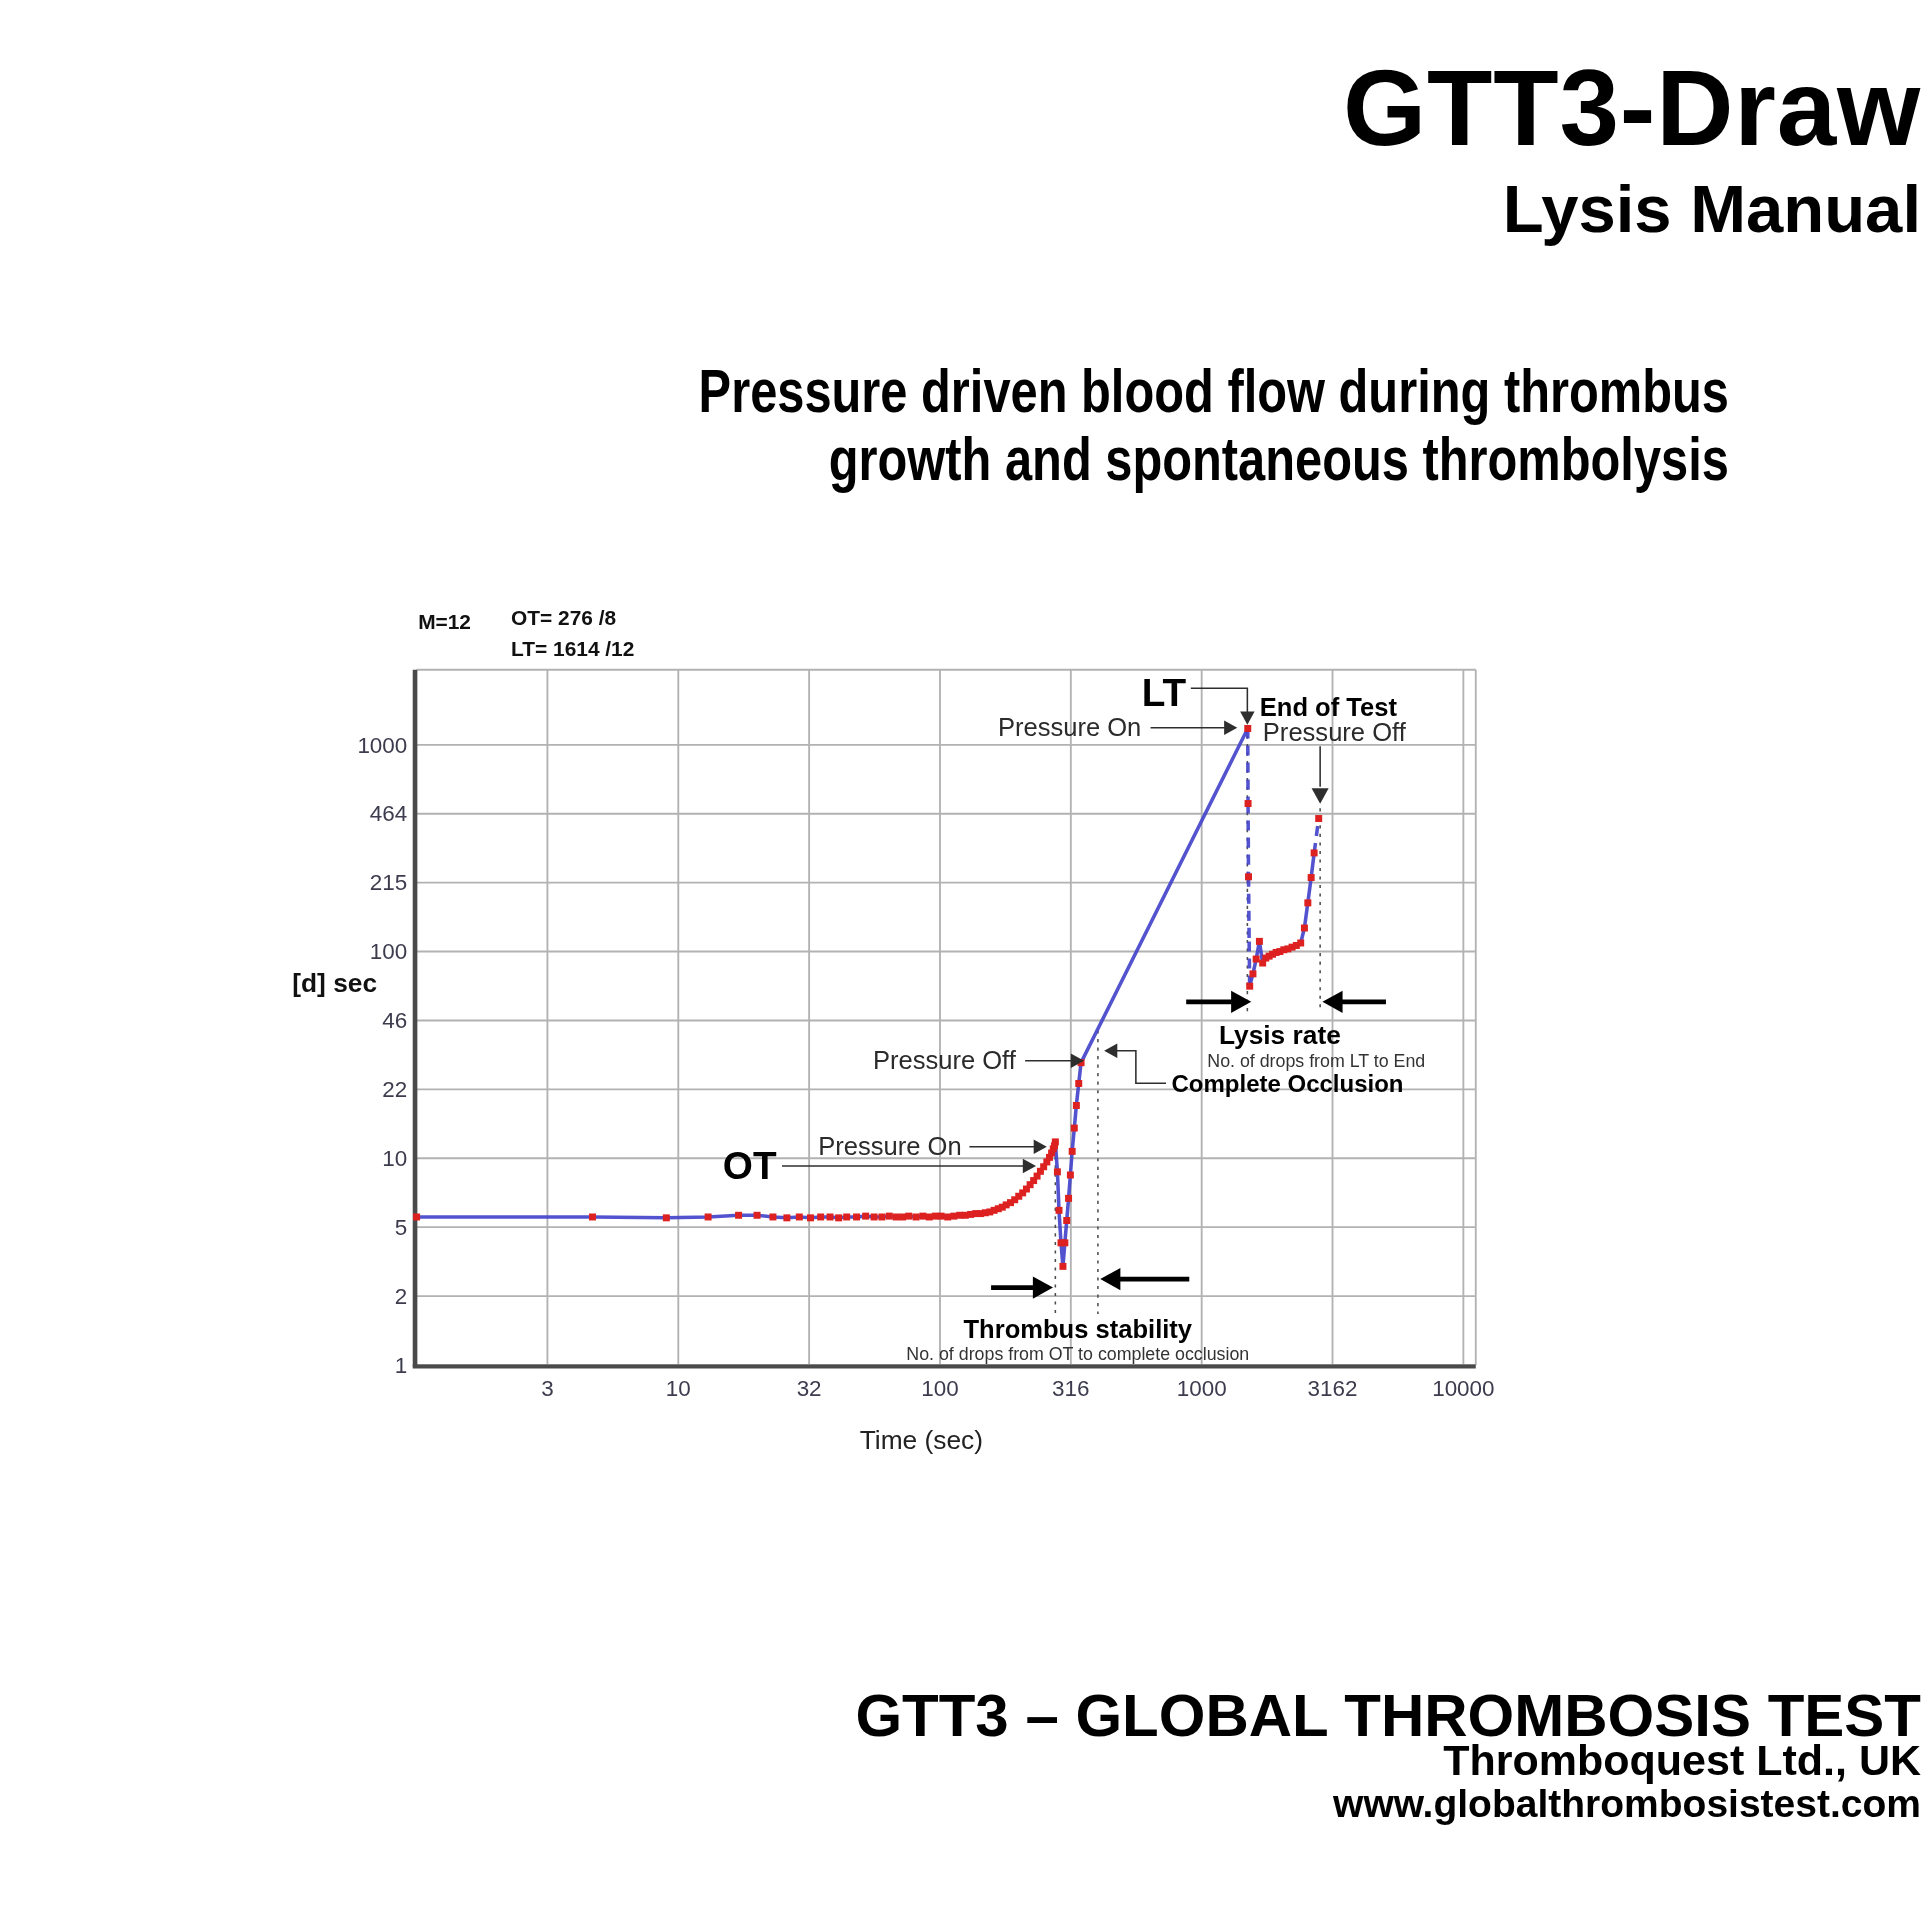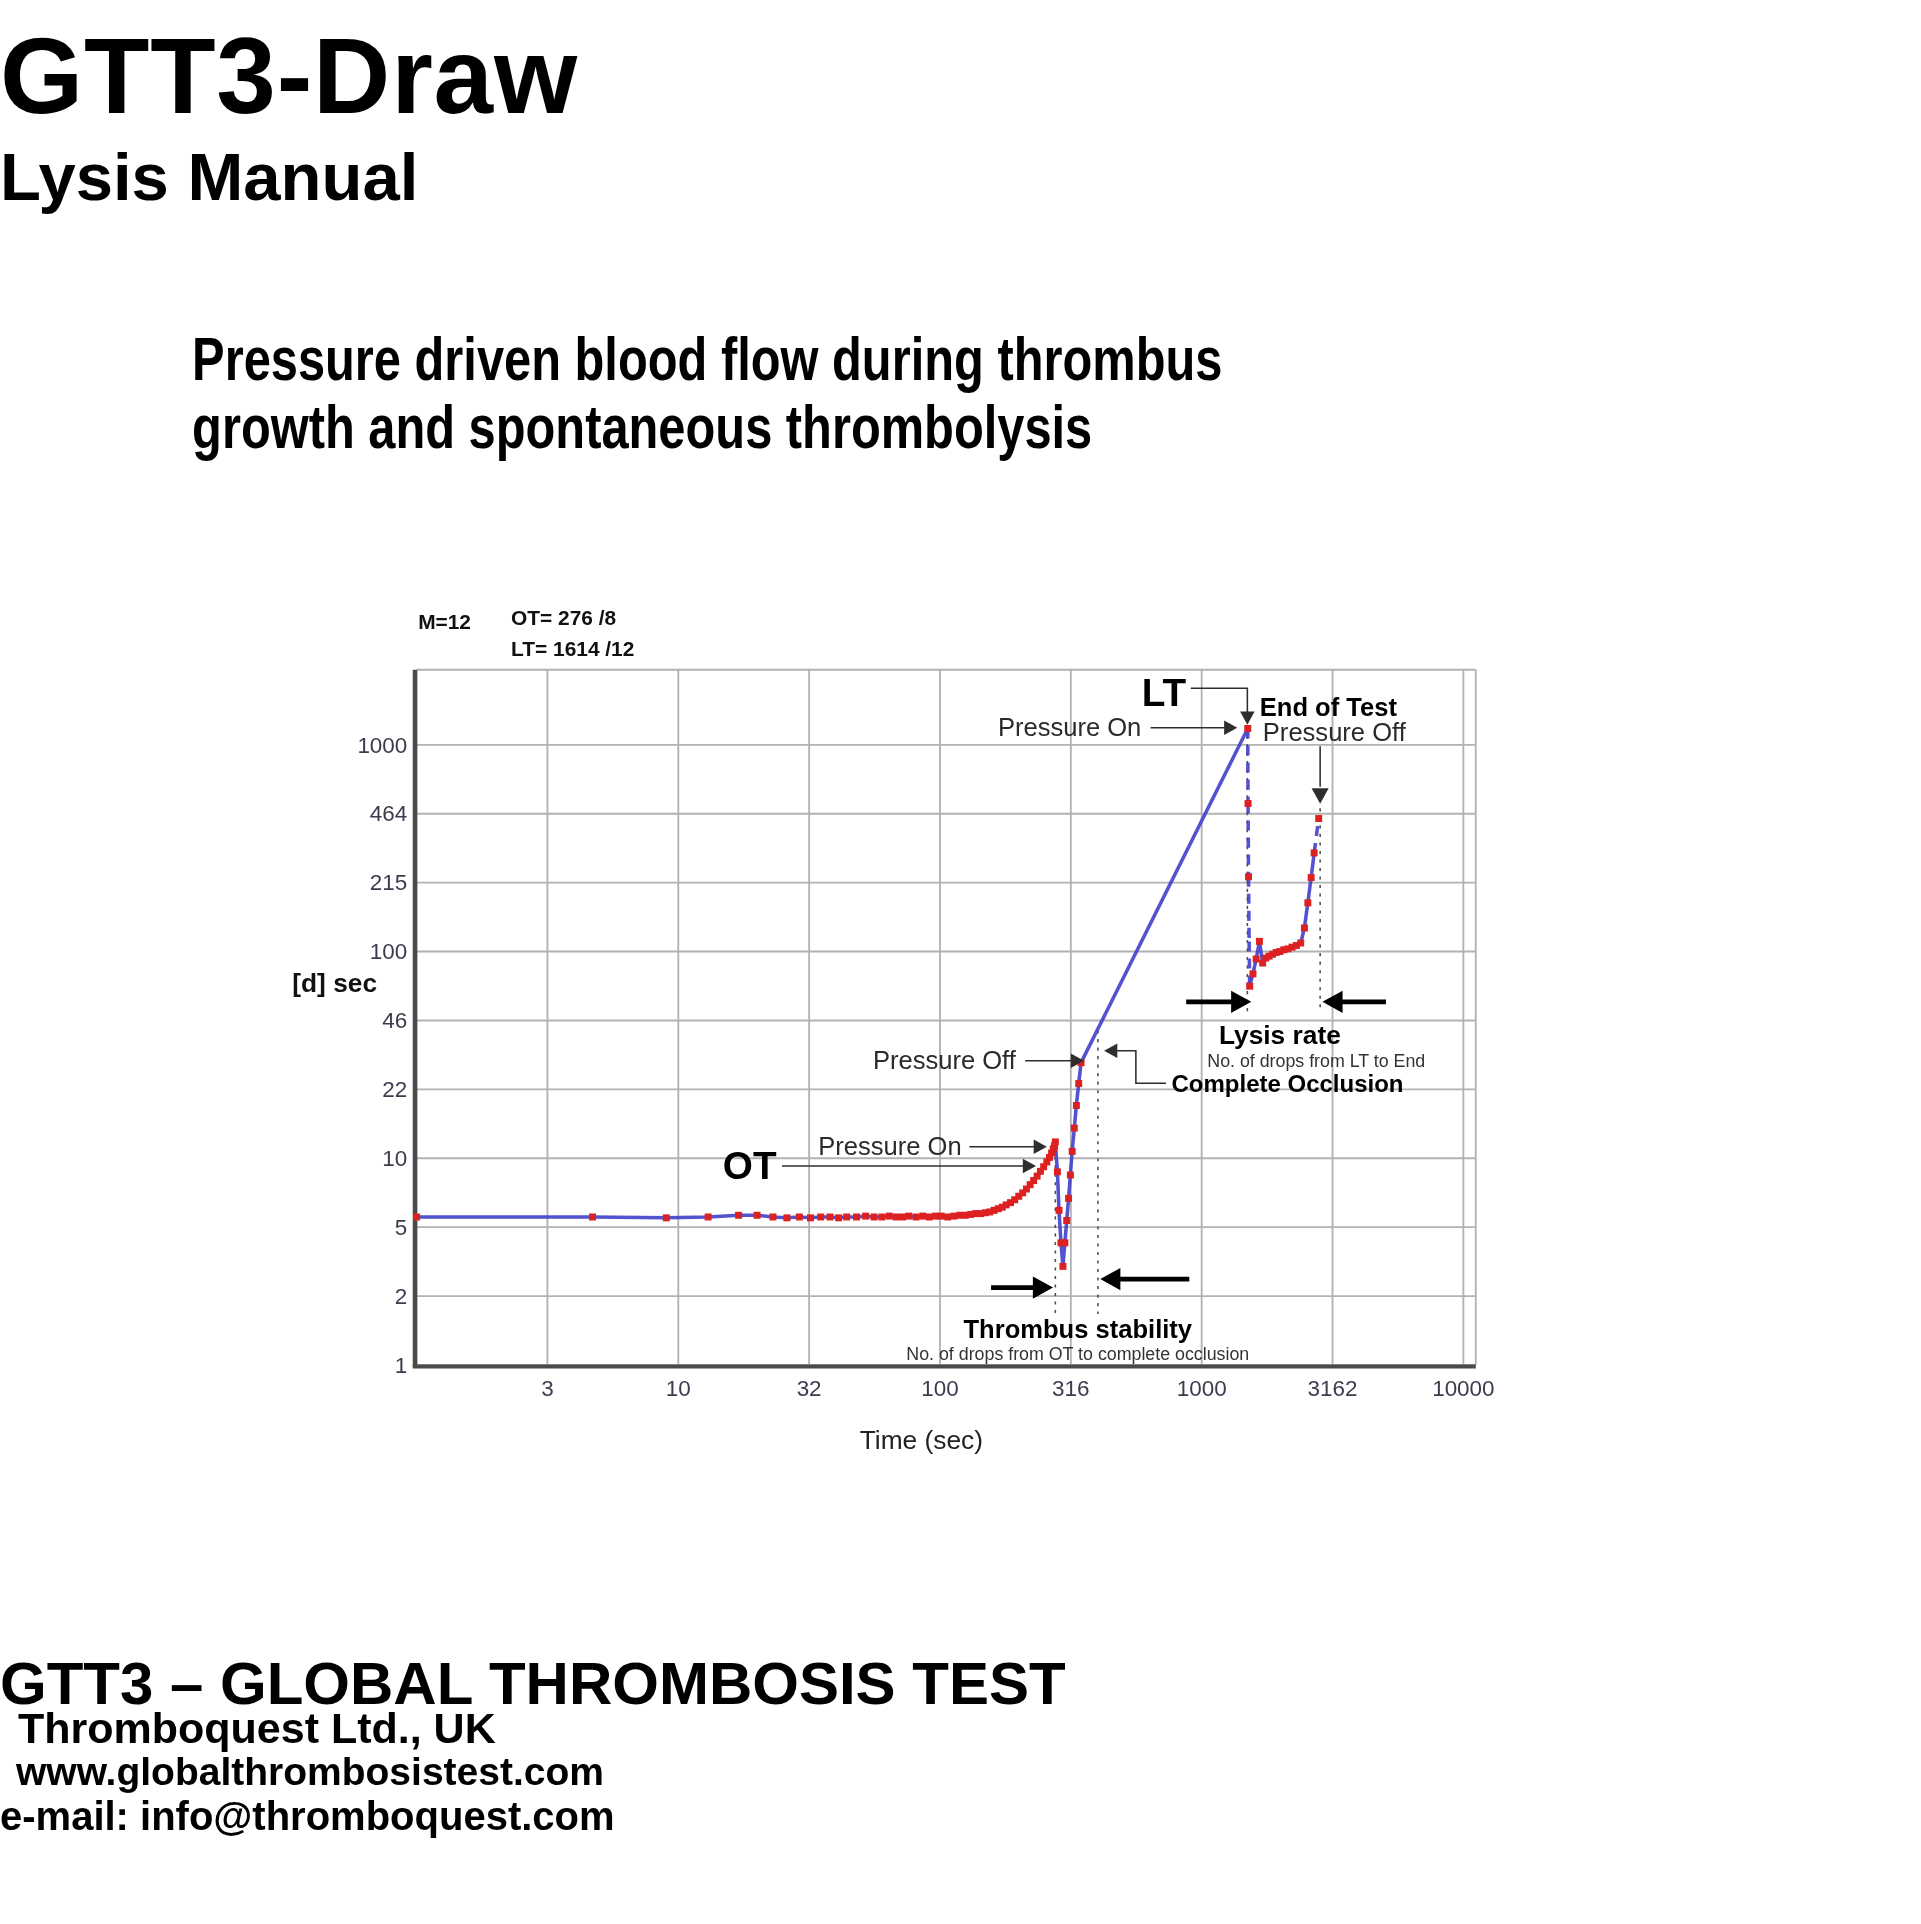--- a/index.html
+++ b/index.html
@@ -1,20 +1,20 @@
 <!DOCTYPE html>
 <html style="font-size:12.4px"><head>
 <meta charset="utf-8">
 <style>
   html,body{margin:0;padding:0;}
   body{
     width:1921px;height:1924px;position:relative;background:#ffffff;
     font-family:"Liberation Sans", sans-serif;color:#000;overflow:hidden;
   }
-  .abs{position:absolute;left:0;width:100%;text-align:left;}
+  .abs{position:absolute;left:0;width:100%;text-align:right;margin-top:32px;}
   .page-title{top:14px;font-size:107px;font-weight:bold;letter-spacing:0.8px;}
   .page-subtitle{top:138px;font-size:67px;font-weight:bold;}
   .heading{top:325px;font-size:61px;font-weight:bold;line-height:68px;}
   .heading .hline{transform:scaleX(0.80);transform-origin:50% 50%;}
   .footer{top:1662px;font-weight:bold;}
   .footer div{line-height:44px;}
   .f1{font-size:60px;}
   .f2{font-size:43px;padding-left:18px;}
   .f3{font-size:40px;}
   .f4{font-size:39px;padding-left:16px;}
@@ -210,15 +210,14 @@
     <text x="1392" y="1728" font-size="33" font-weight="bold" text-anchor="middle" fill="#000000">Thrombus stability</text>
     <text x="1392" y="1756" font-size="23" font-weight="normal" text-anchor="middle" fill="#333333">No. of drops from OT to complete occlusion</text>
     <text x="487" y="1281" font-size="34" font-weight="bold" text-anchor="end" fill="#111111">[d] sec</text>
     <text x="1190" y="1872" font-size="34" font-weight="normal" text-anchor="middle" fill="#222222">Time (sec)</text>
   </svg>
 
 <div class="abs footer">
   <div class="f1">GTT3 – GLOBAL THROMBOSIS TEST</div>
   <div class="f2">Thromboquest Ltd., UK</div>
   <div class="f4">www.globalthrombosistest.com</div>
-  <div class="f5">e-mail: info@thromboquest.com</div>
 </div>
 
 
 </body></html>

